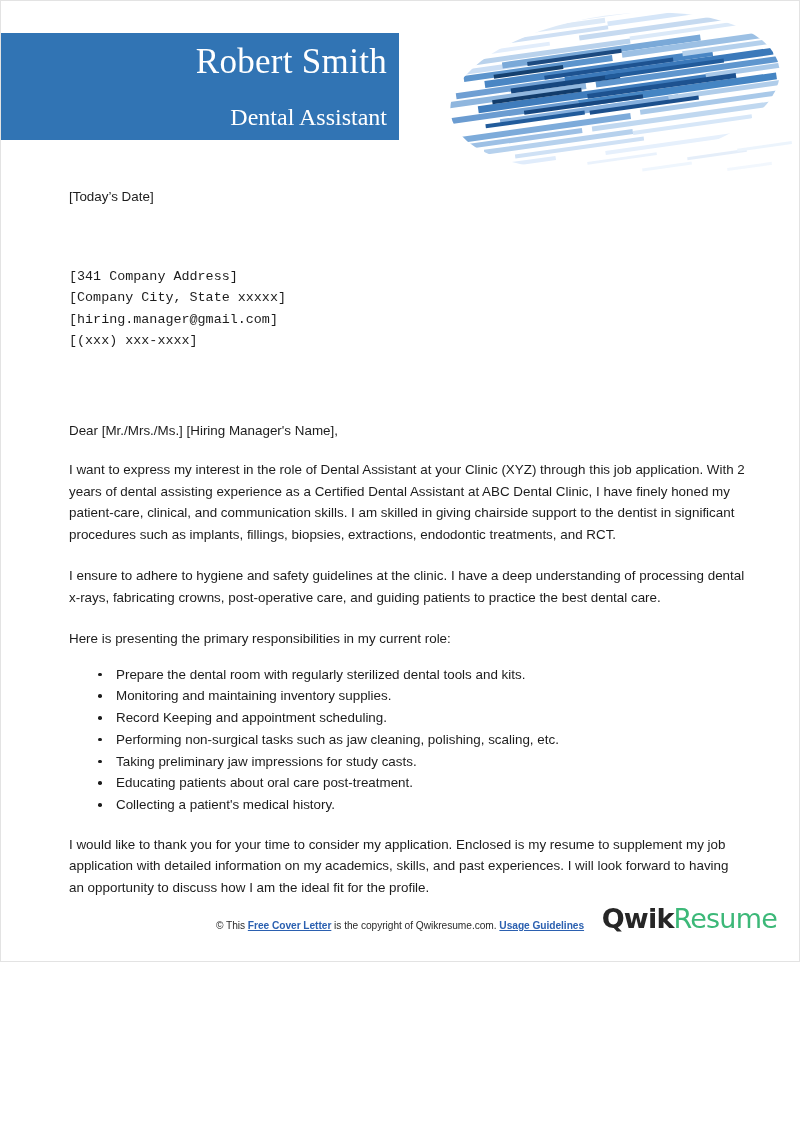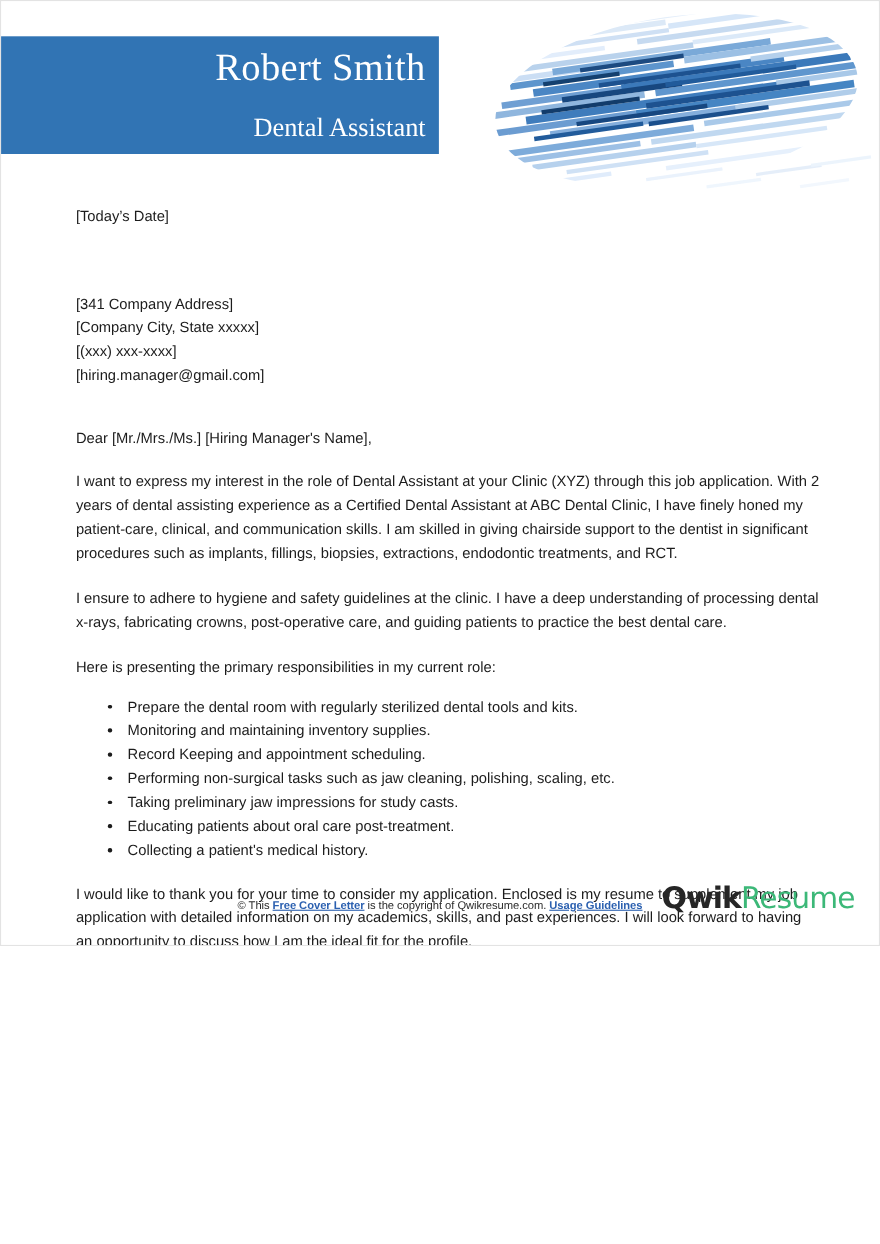--- a/index.html
+++ b/index.html
@@ -8,21 +8,21 @@
     background: #ffffff;
   }
   body {
     font-family: "Liberation Sans", sans-serif;
     color: #1a1a1a;
   }
 
   .page {
     position: relative;
     width: 800px;
-    height: 860px;
+    height: 962px;
     background: #ffffff;
     box-sizing: border-box;
     border: 1px solid #e3e3e3;
     overflow: hidden;
   }
 
   
   .header {
     position: relative;
     height: 185px;
@@ -73,21 +73,21 @@
   
   .letter {
     padding: 0 52px 0 68px;
     font-size: 13.4px;
     line-height: 21.5px;
     color: #1c1c1c;
   }
   .blk { margin: 0; }
   .date-line { margin: 0 0 58px 0; }
   .addr-line { margin: 0; }
-  .addr-block { margin: 0 0 36px 0; }
+  .addr-block { margin: 0 0 68px 0; font-family: Liberation Mono, monospace; }
   .salutation { margin: 12px 0 18px 0; }
   .para { margin: 0 0 20px 0; text-align: left; }
   .lead-in { margin: 0 0 14px 0; }
 
   ul.duties {
     margin: 4px 0 18px 0;
     padding: 0 0 0 47px;
     list-style: none;
   }
   ul.duties li {
@@ -245,22 +245,22 @@
 
   </div>
 
   <div class="letter">
 
     <p class="blk date-line">[Today’s Date]</p>
 
     <div class="addr-block">
       <div class="addr-line">[341 Company Address]</div>
       <div class="addr-line">[Company City, State xxxxx]</div>
+      <div class="addr-line">[hiring.manager@gmail.com]</div>
       <div class="addr-line">[(xxx) xxx-xxxx]</div>
-      <div class="addr-line">[hiring.manager@gmail.com]</div>
     </div>
 
     <p class="blk salutation">Dear [Mr./Mrs./Ms.] [Hiring Manager's Name],</p>
 
     <p class="blk para">I want to express my interest in the role of Dental Assistant at your Clinic (XYZ) through this job application. With 2 years of dental assisting experience as a Certified Dental Assistant at ABC Dental Clinic, I have finely honed my patient-care, clinical, and communication skills. I am skilled in giving chairside support to the dentist in significant procedures such as implants, fillings, biopsies, extractions, endodontic treatments, and RCT.</p>
 
     <p class="blk para">I ensure to adhere to hygiene and safety guidelines at the clinic. I have a deep understanding of processing dental x-rays, fabricating crowns, post-operative care, and guiding patients to practice the best dental care.</p>
 
     <p class="blk lead-in">Here is presenting the primary responsibilities in my current role:</p>
 

